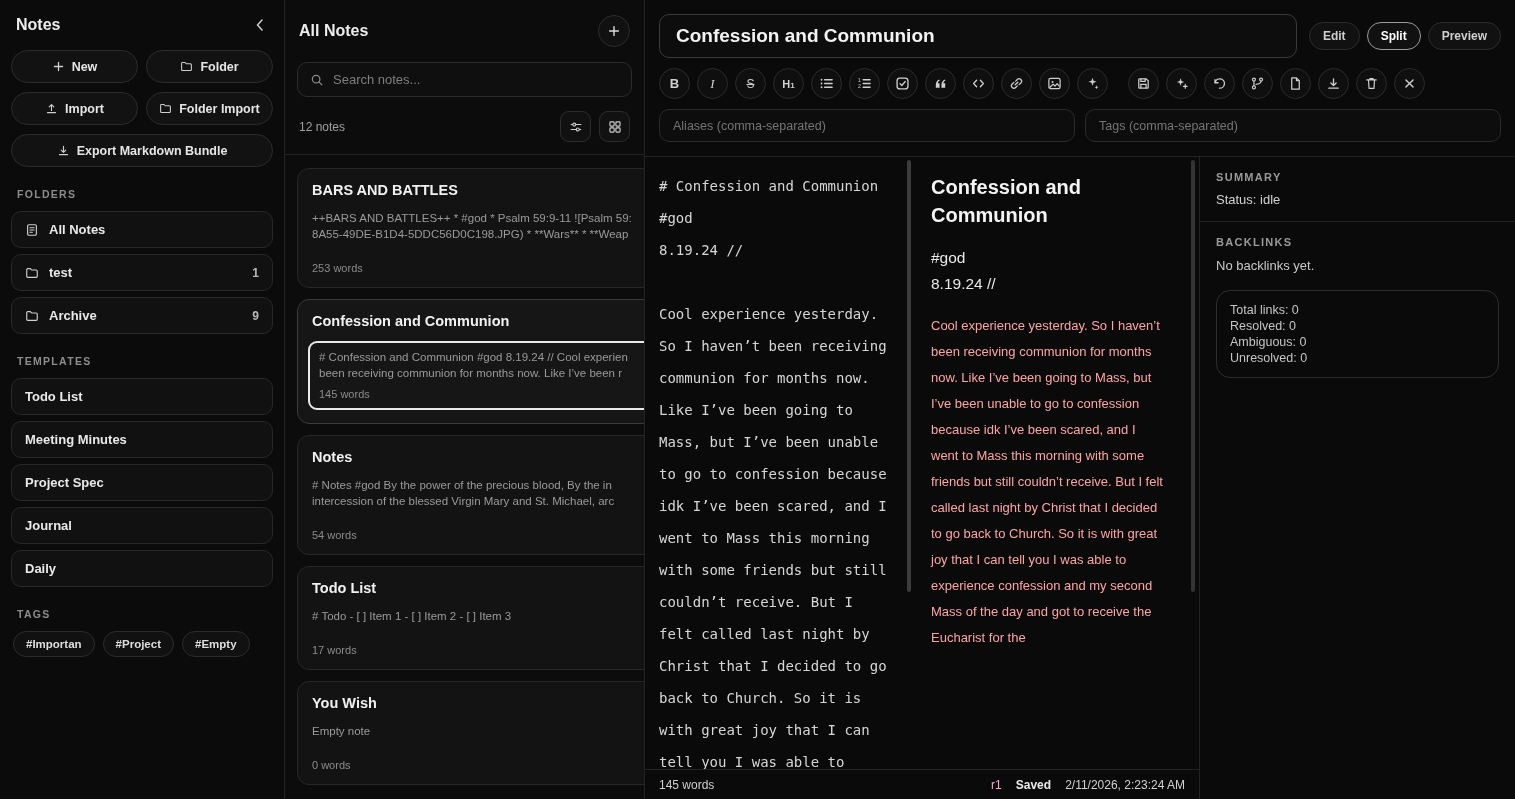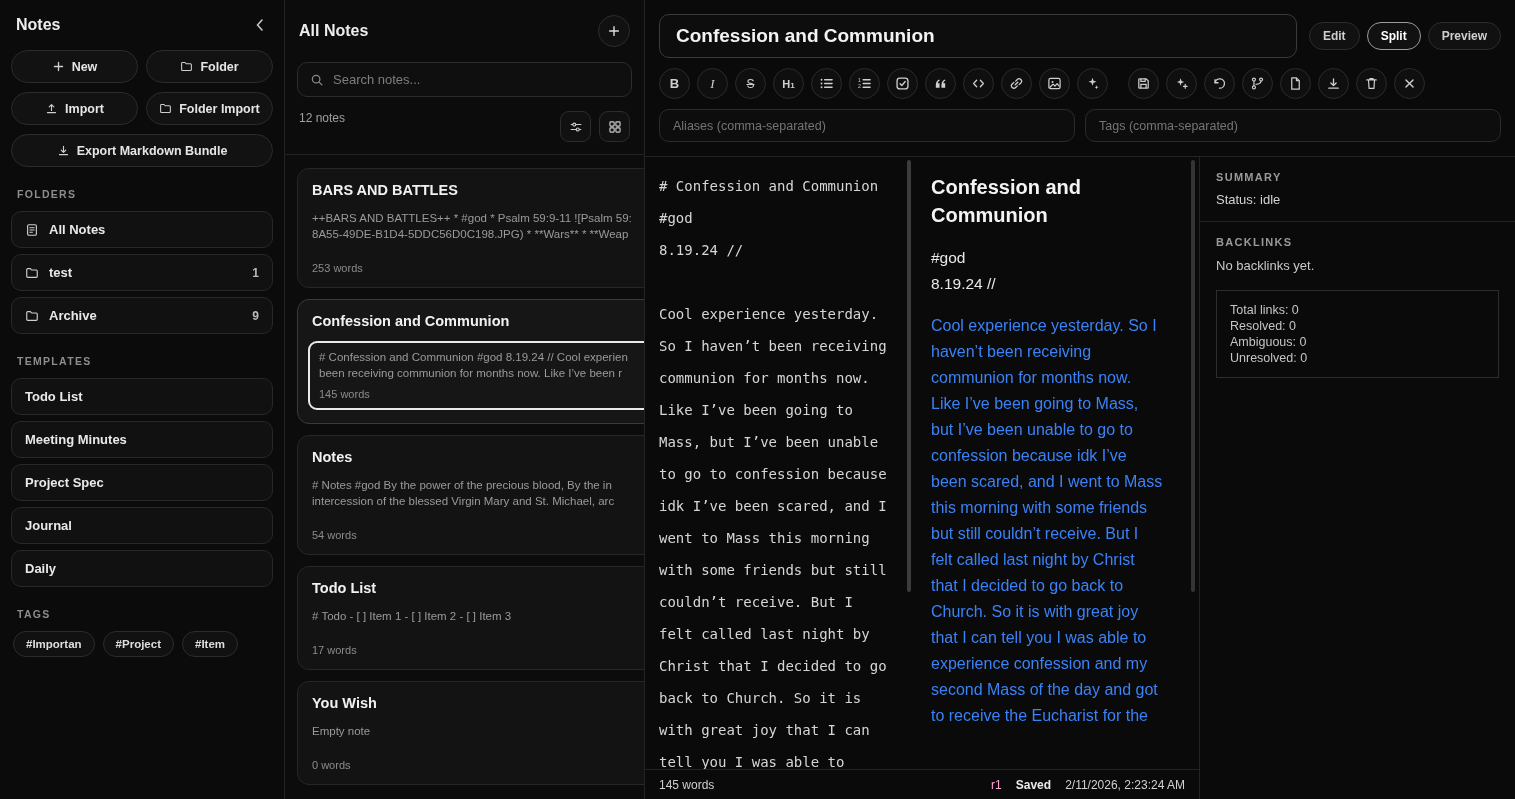--- a/index.html
+++ b/index.html
@@ -29,21 +29,21 @@
   
   .notes-col{width:360px;flex:none;border-right:1px solid var(--border,#232323);display:flex;flex-direction:column;background:#0c0c0c;overflow:hidden}
   .nc-header{display:flex;justify-content:space-between;align-items:center;padding:15px 14px 14px}
   .nc-title{font-size:16px;font-weight:700}
   .round-btn{width:32px;height:32px;border-radius:50%;border:1px solid #2c2c2c;background:#111;color:#ddd;display:flex;align-items:center;justify-content:center}
   .round-btn .icon{width:14px;height:14px}
   .search-wrap{margin:1px 12px 0;height:35px;border:1px solid #2c2c2c;border-radius:10px;background:#0f0f0f;display:flex;align-items:center;gap:9px;padding:0 12px;color:#8b8b8b}
   .search-wrap .icon{width:14px;height:14px}
   .search-input{background:transparent;border:none;outline:none;color:#ddd;font-size:13px;flex:1;min-width:0}
   .search-input::placeholder{color:#7e7e7e}
-  .nc-meta{display:flex;align-items:flex-start;justify-content:space-between;padding:14px 14px 12px}
+  .nc-meta{display:flex;align-items:center;justify-content:space-between;padding:14px 14px 12px}
   .nc-count{font-size:12px;color:#a0a0a0}
   .sq-group{display:flex;gap:8px}
   .sq-btn{width:31px;height:31px;border-radius:9px;border:1px solid #2c2c2c;background:#111;color:#cfcfcf;display:flex;align-items:center;justify-content:center}
   .sq-btn .icon{width:14px;height:14px}
   .note-scroll{flex:1;border-top:1px solid var(--border,#232323);padding:13px 0 0 12px;overflow:hidden}
   .note-card{width:390px;background:var(--card,#131313);border:1px solid #272727;border-radius:12px;padding:13px 14px;margin-bottom:11px;cursor:pointer}
   .note-card.selected{background:#161616;border-color:#3a3a3a}
   .note-title{font-size:14.5px;font-weight:700;color:#f1f1f1;margin-bottom:12px}
   .note-preview.boxed{border:2px solid var(--sel,#e9e9e9);border-radius:9px;padding:6px 9px 8px;margin-left:-4px}
   .pv-line{font-size:11.5px;line-height:16px;color:#9a9a9a;white-space:nowrap;overflow:hidden}
@@ -69,35 +69,35 @@
   .split-wrap{flex:1;display:flex;flex-direction:column;min-width:0}
   .panes{flex:1;display:flex;min-height:0}
   .src-pane{width:258px;flex:none;padding:13px 2px 8px 14px;overflow:hidden;font-family:"DejaVu Sans Mono",monospace;font-size:14px;line-height:32px;color:#d6d6d6;white-space:pre}
   .vscroll{width:12px;flex:none;display:flex;justify-content:center;padding-top:3px}
   .vscroll .thumb{width:4px;height:71%;border-radius:2px;background:#3c3c3c}
   .vscroll .thumb.t2{background:#343434}
   .pre-pane{flex:1;min-width:0;padding:16px 24px 8px 16px;overflow:hidden}
   .pre-h{font-size:20px;line-height:28px;font-weight:700;color:#f4f4f4}
   .pre-line{font-size:15.5px;line-height:26px;color:#e8e8e8}
   .pre-line.first{margin-top:16px}
-  .pre-body{font-size:16px;line-height:26px;color:#3b82f6;margin-top:16px}
+  .pre-body{font-size:13px;line-height:26px;color:#fca5a5;margin-top:16px}
   .statusbar{height:30px;flex:none;border-top:1px solid var(--border,#232323);display:flex;align-items:center;justify-content:space-between;padding:0 14px;font-size:12px}
   .sb-left{color:#cfcfcf}
   .sb-right{display:flex;gap:14px;align-items:center}
   .sb-rev{color:#f9a8d4}
   .sb-saved{color:#eaeaea;font-weight:700}
   .sb-time{color:#d2d2d2}
 
   
   .right-panel{width:316px;flex:none;border-left:1px solid var(--border,#232323);padding:14px 16px;overflow:hidden}
   .rp-label{font-size:11px;letter-spacing:1.3px;font-weight:700;color:#9a9a9a}
   .rp-status{font-size:13px;color:#d2d2d2;margin-top:9px}
   .rp-div{height:1px;background:#232323;margin:14px -16px}
   .rp-empty{font-size:13px;color:#c9c9c9;margin-top:10px}
-  .rp-box{border:1px solid #2d2d2d;border-radius:0;padding:11px 13px;margin-top:17px}
+  .rp-box{border:1px solid #2d2d2d;border-radius:14px;padding:11px 13px;margin-top:17px}
   .stat-line{font-size:12.5px;line-height:16px;color:#c5c5c5}
 </style>
 </head>
 <body>
 
 <div class="app">
 
   <aside class="sidebar">
     <div class="sb-header">
       <div class="sb-title">Notes</div>
@@ -198,21 +198,21 @@
           <span class="side-label">Journal</span>
         </div>
         <div class="side-item">
           <span class="side-label">Daily</span>
         </div>
       </div>
     <div class="section-label">TAGS</div>
     <div class="tags-wrap">
         <span class="tag-pill">#Importan</span>
         <span class="tag-pill">#Project</span>
-        <span class="tag-pill">#Item</span>
+        <span class="tag-pill">#Empty</span>
       </div>
   </aside>
 
   <section class="notes-col">
     <div class="nc-header">
       <div class="nc-title">All Notes</div>
       <button class="round-btn">
         <span class="icon">
             <svg viewBox="0 0 16 16">
               <path d="M8 3v10M3 8h10" stroke="currentColor" stroke-width="1.6" stroke-linecap="round"></path>

